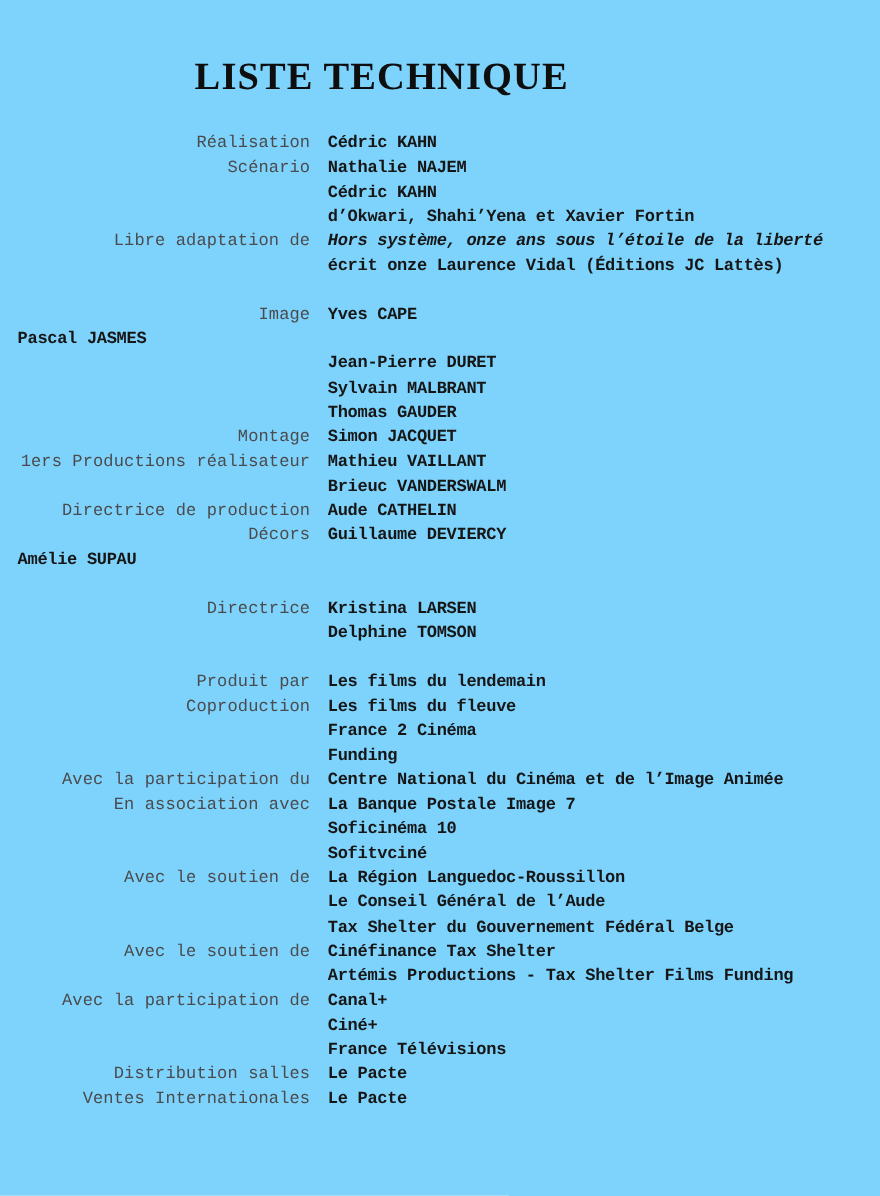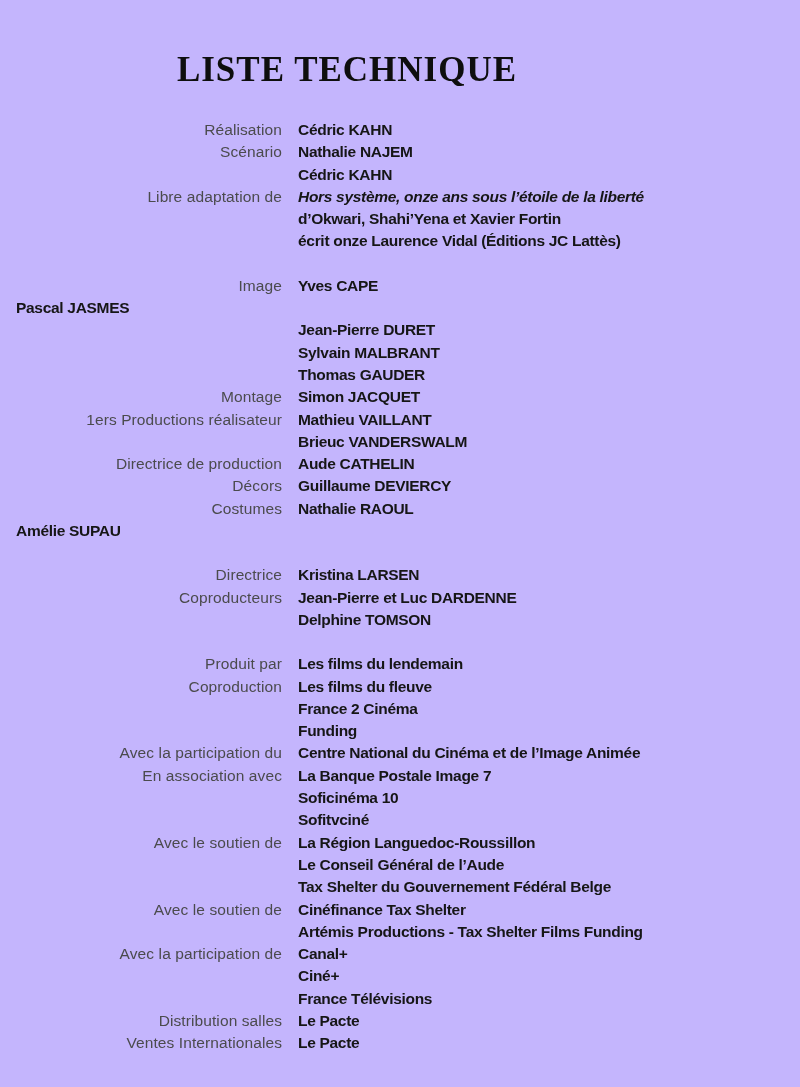--- a/index.html
+++ b/index.html
@@ -8,21 +8,21 @@
   body {
     width: 800px;
     height: 1087px;
     position: relative;
     font-family: "Liberation Sans", sans-serif;
     overflow: hidden;
   }
   .page {
     position: absolute;
     inset: 0;
-    background: #c4b5fd;
+    background: #7dd3fc;
   }
   .doc-title {
     position: absolute;
     top: 50px;
     left: 0;
     width: 694px;            
     text-align: center;
     font-family: "Liberation Serif", serif;
     font-weight: 700;
     font-size: 35px;
@@ -36,20 +36,21 @@
     left: 0;
     width: 800px;
   }
   .block { margin-bottom: 22px; }
   .block:last-child { margin-bottom: 0; }
   .row {
     display: flex;
     align-items: baseline;
     line-height: 22.3px;
     font-size: 15.5px;
+    font-family: Liberation Mono, monospace;
   }
   .label {
     width: 282px;
     flex: 0 0 282px;
     text-align: right;
     color: var(--label-color, #4b4b4d);
     font-weight: 400;
     letter-spacing: 0.1px;
     white-space: nowrap;
   }
@@ -76,29 +77,29 @@
         </div>
         <div class="row">
           <span class="label">Scénario</span>
           <span class="value">Nathalie NAJEM</span>
         </div>
         <div class="row">
           <span class="label"></span>
           <span class="value">Cédric KAHN</span>
         </div>
         <div class="row">
+          <span class="label"></span>
+          <span class="value">d’Okwari, Shahi’Yena et Xavier Fortin</span>
+        </div>
+        <div class="row">
           <span class="label">Libre adaptation de</span>
           <span class="value italic">Hors système, onze ans sous l’étoile de la liberté</span>
         </div>
         <div class="row">
           <span class="label"></span>
-          <span class="value">d’Okwari, Shahi’Yena et Xavier Fortin</span>
-        </div>
-        <div class="row">
-          <span class="label"></span>
           <span class="value">écrit onze Laurence Vidal (Éditions JC Lattès)</span>
         </div>
       </div>
       <div class="block">
         <div class="row">
           <span class="label">Image</span>
           <span class="value">Yves CAPE</span>
         </div>
         <div class="row">
           <span class="value">Pascal JASMES</span>
@@ -129,35 +130,27 @@
         </div>
         <div class="row">
           <span class="label">Directrice de production</span>
           <span class="value">Aude CATHELIN</span>
         </div>
         <div class="row">
           <span class="label">Décors</span>
           <span class="value">Guillaume DEVIERCY</span>
         </div>
         <div class="row">
-          <span class="label">Costumes</span>
-          <span class="value">Nathalie RAOUL</span>
-        </div>
-        <div class="row">
           <span class="value">Amélie SUPAU</span>
         </div>
       </div>
       <div class="block">
         <div class="row">
           <span class="label">Directrice</span>
           <span class="value">Kristina LARSEN</span>
-        </div>
-        <div class="row">
-          <span class="label">Coproducteurs</span>
-          <span class="value">Jean-Pierre et Luc DARDENNE</span>
         </div>
         <div class="row">
           <span class="label"></span>
           <span class="value">Delphine TOMSON</span>
         </div>
       </div>
       <div class="block">
         <div class="row">
           <span class="label">Produit par</span>
           <span class="value">Les films du lendemain</span>

